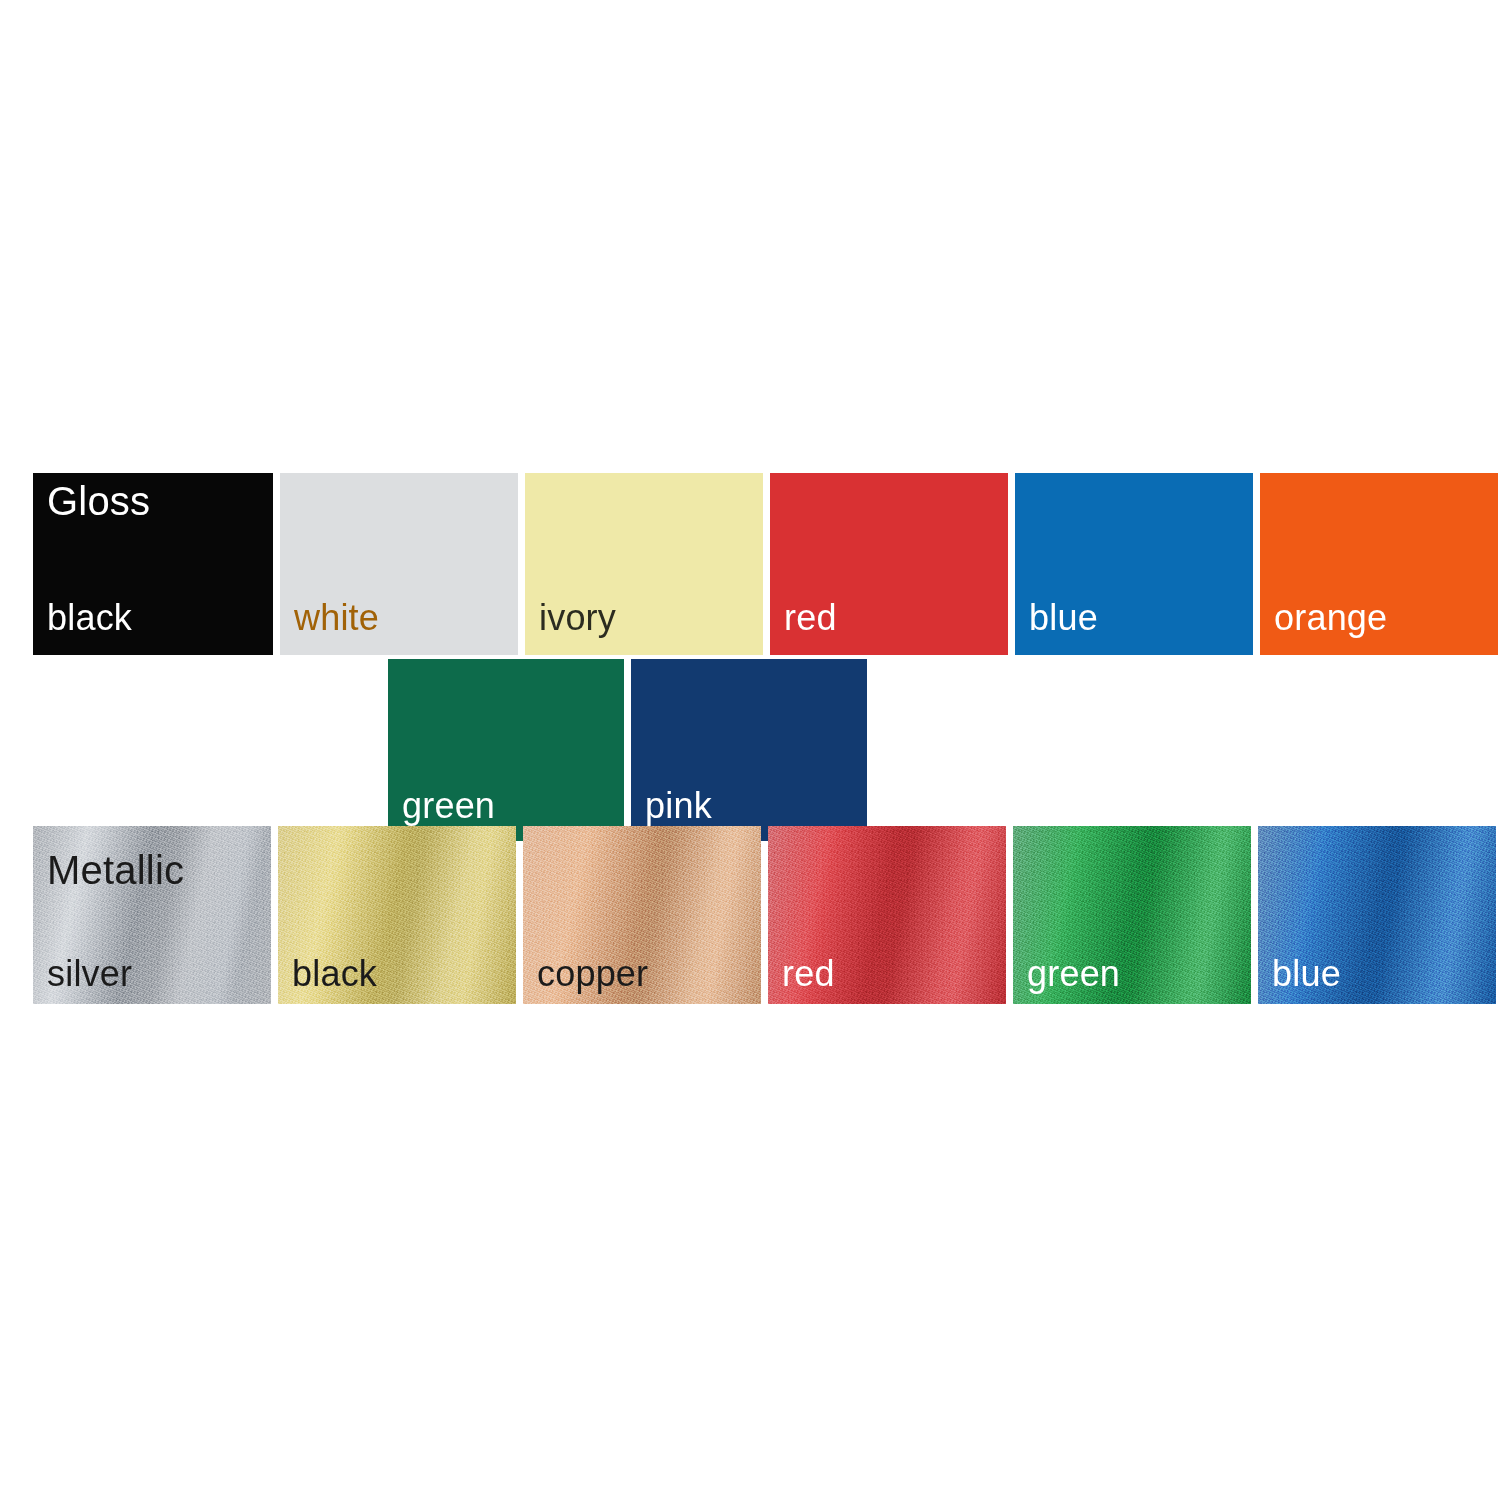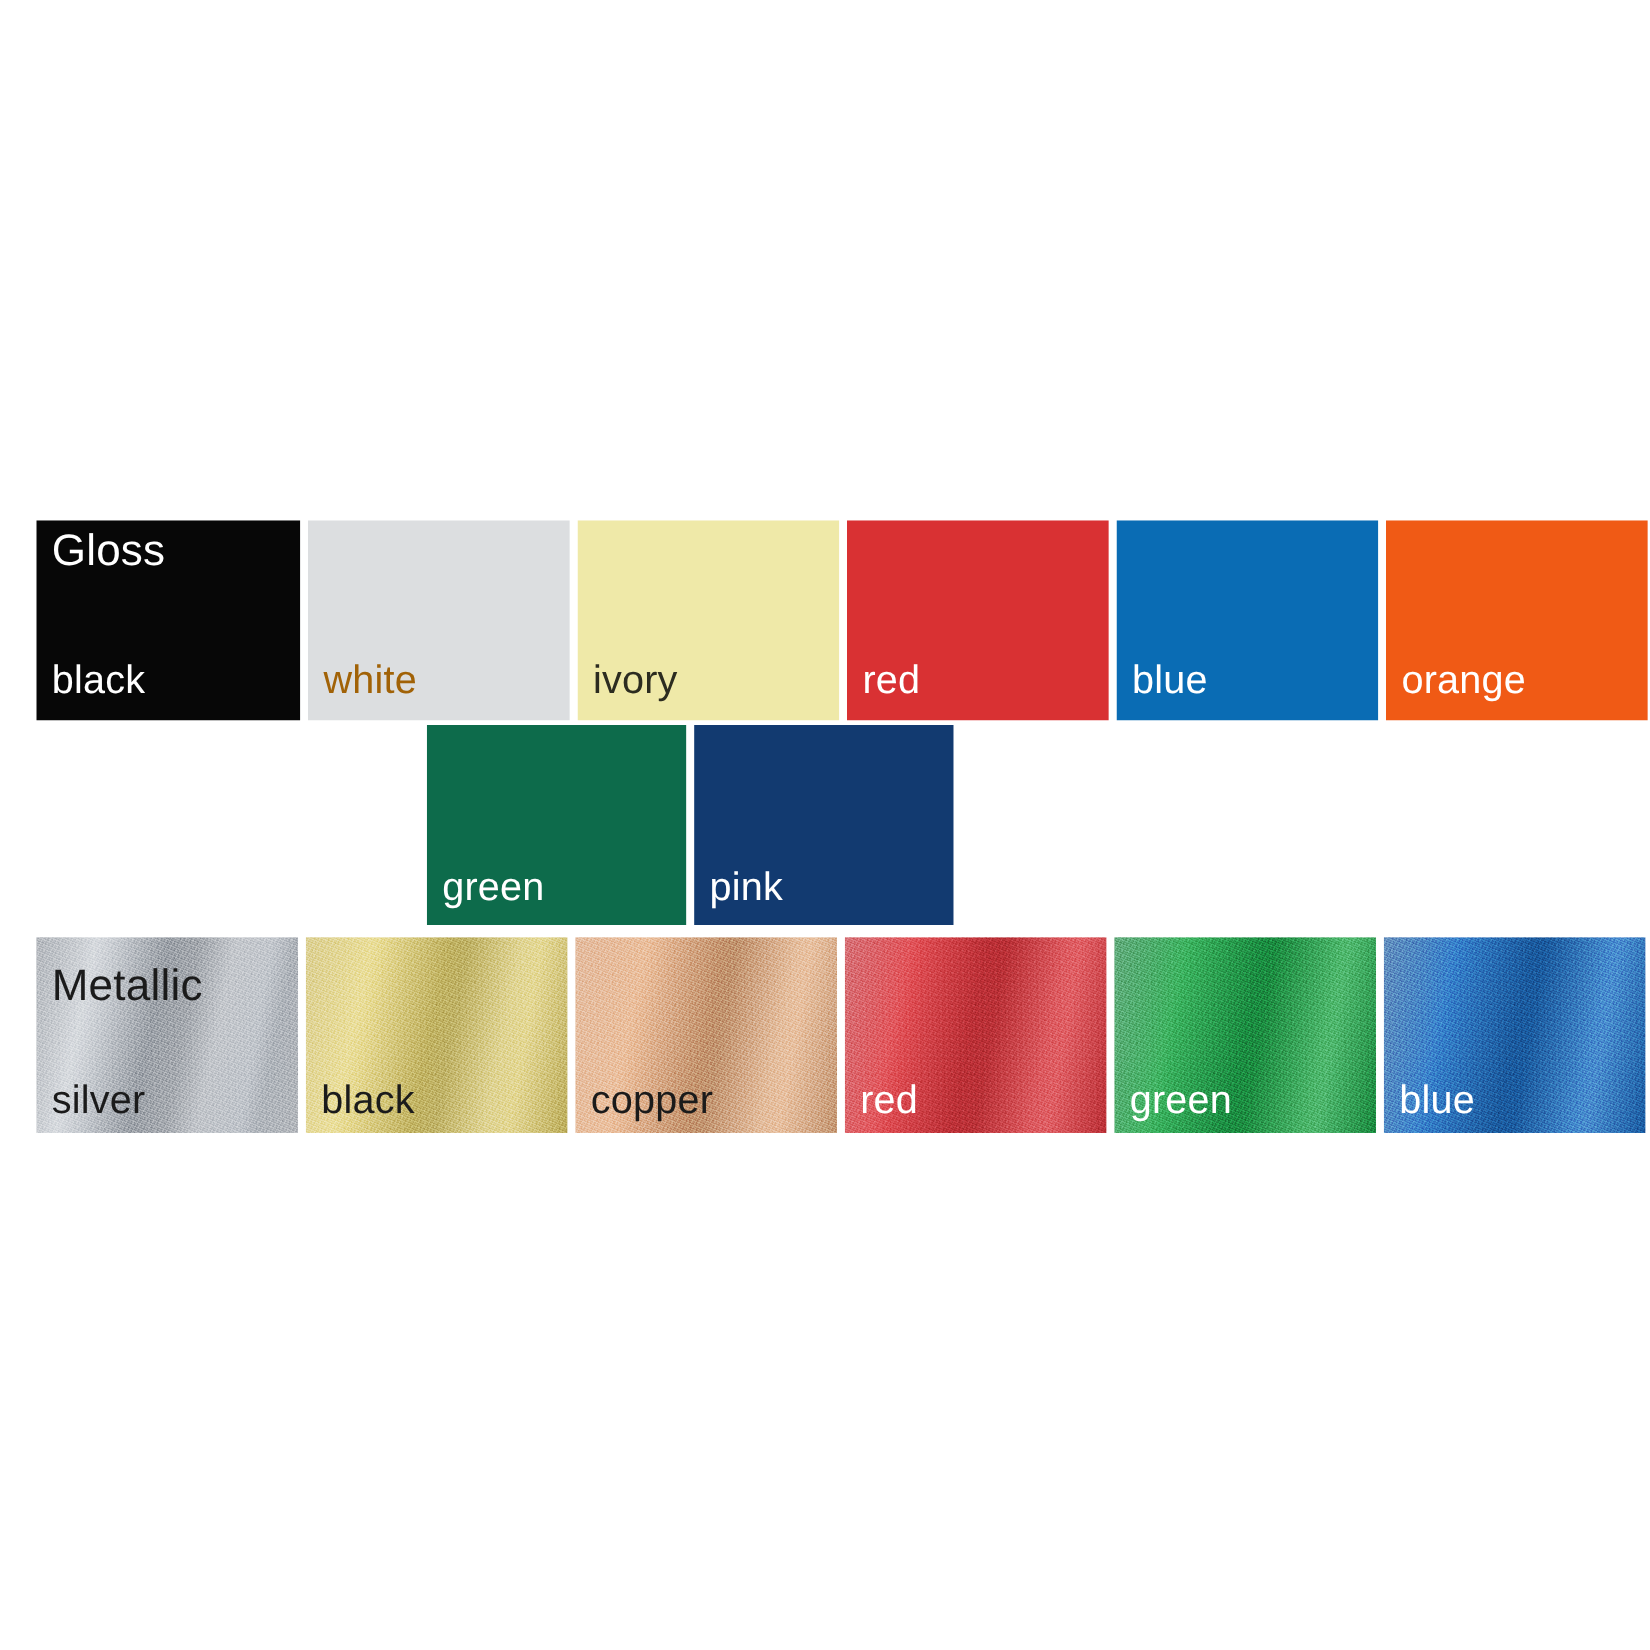--- a/index.html
+++ b/index.html
@@ -25,21 +25,21 @@
   }
 
   
   .row {
     position: absolute;
     display: flex;
   }
 
   #row-gloss   { left: 33px;  top: 473px; height: 182px; }
   #row-gloss2  { left: 388px; top: 659px; height: 182px; }
-  #row-metallic{ left: 33px;  top: 852px; height: 178px; }
+  #row-metallic{ left: 33px;  top: 826px; height: 178px; }
 
   
   .swatch {
     position: relative;
     width: 238px;
     height: 100%;
     overflow: hidden;
     box-sizing: border-box;
   }
   .swatch + .swatch { margin-left: 7px; }

